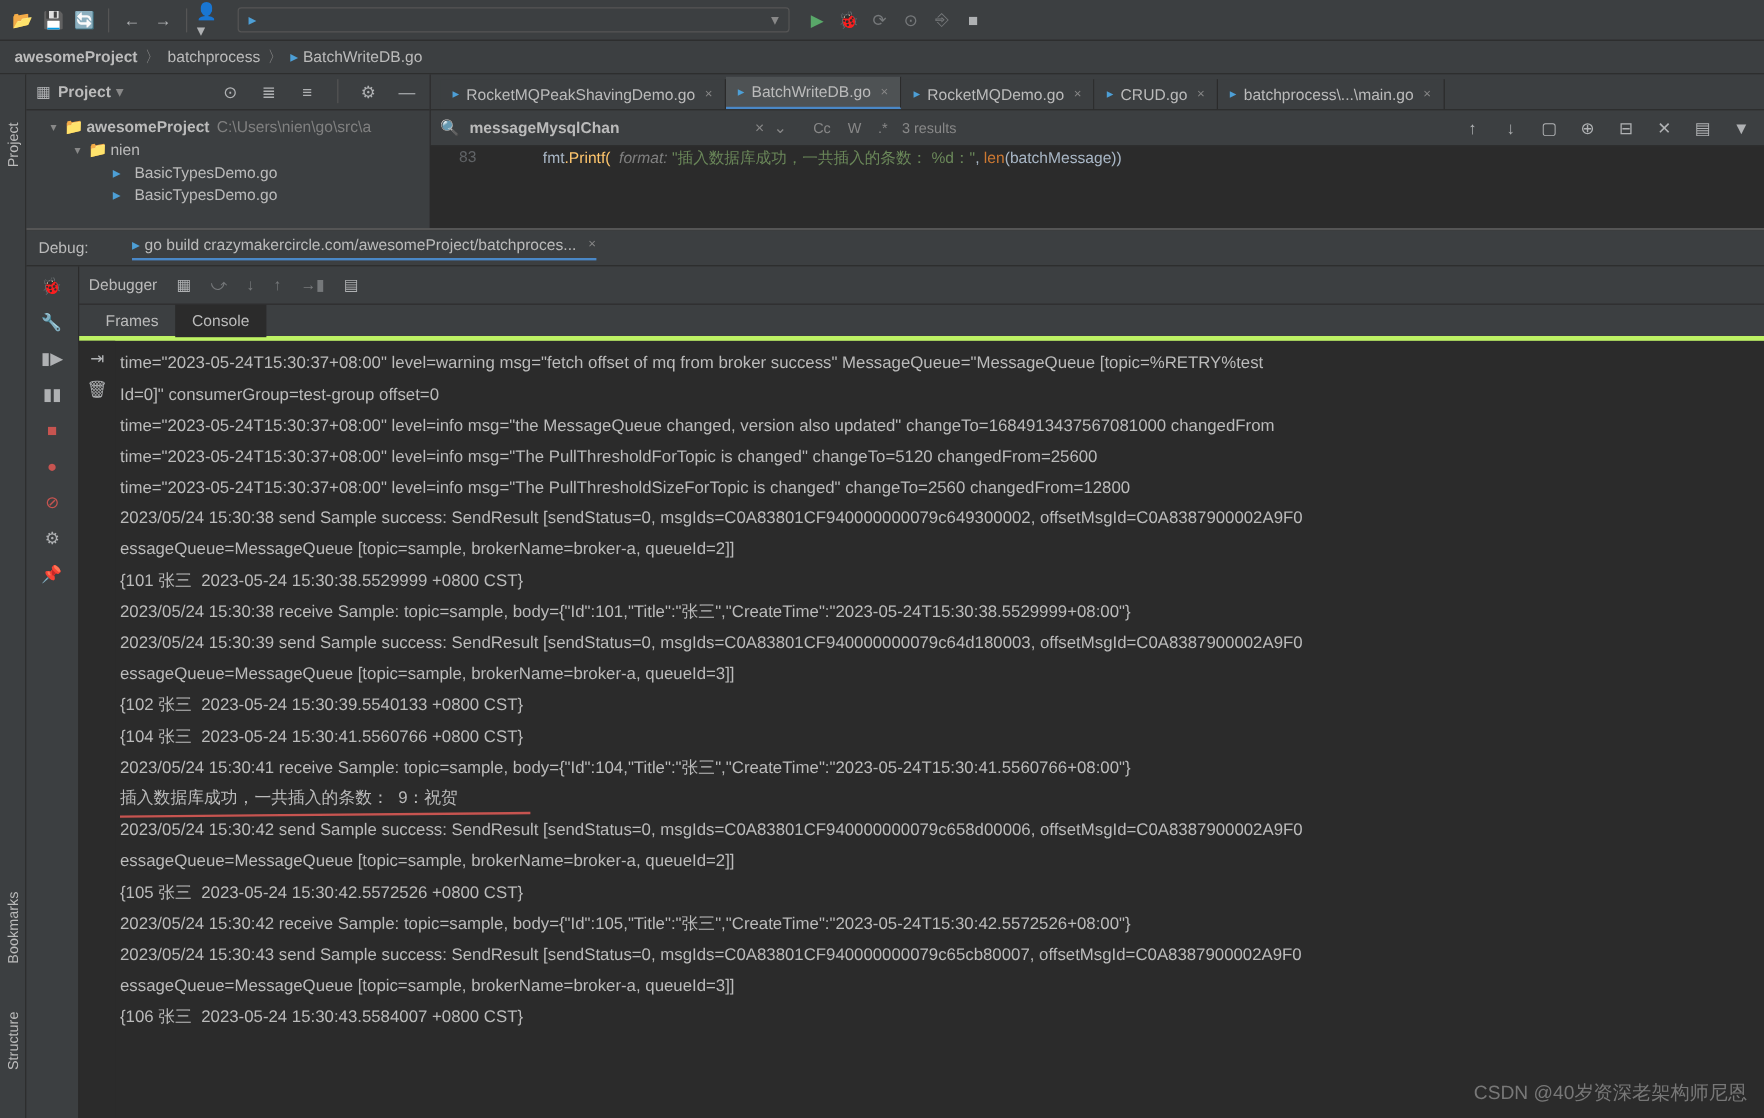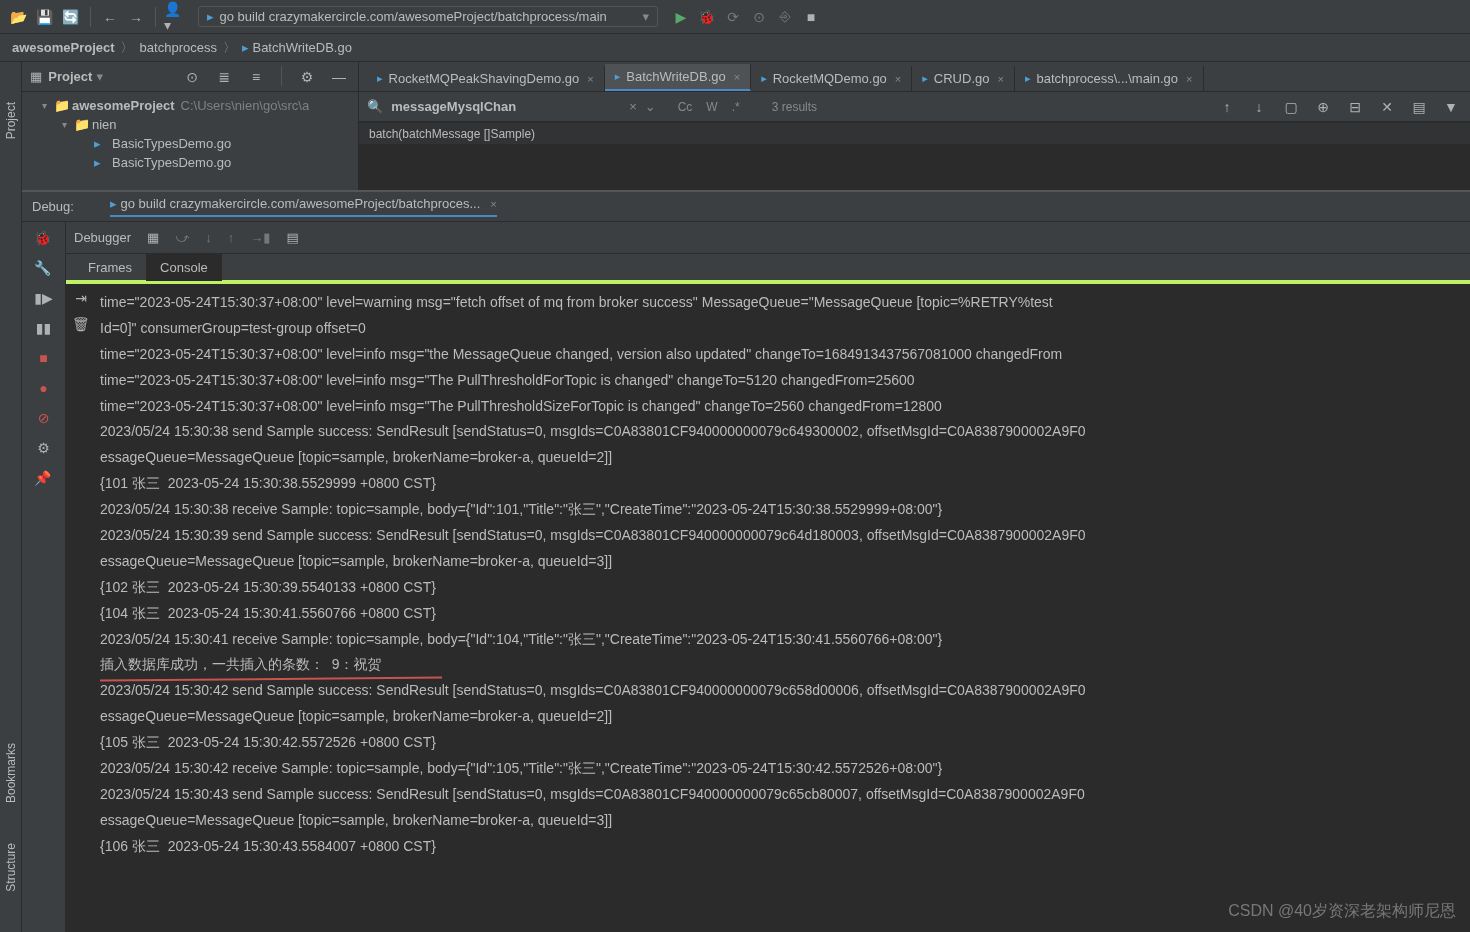--- a/index.html
+++ b/index.html
@@ -56,21 +56,21 @@
 .ed-tab-icon { color:#4d9fd6; margin-right:6px; font-size:11px; }
 .ed-tab-close { margin-left:8px; color:#888; font-size:11px; }
 
 
 .find-bar { height:30px; display:flex; align-items:center; background:#3c3f41; border-bottom:1px solid #2b2b2b; padding:0 8px; gap:8px; }
 .find-icon { color:#888; }
 .find-input { background:transparent; border:none; color:#bbbbbb; font-size:13px; width:230px; outline:none;font-weight:bold; }
 .find-close { color:#888; cursor:pointer; }
 .find-opts { display:flex; gap:6px; margin-left:10px; }
 .find-opt { color:#888; padding:2px 4px; cursor:pointer; font-size:12px; }
-.find-results { color:#888; margin-left:20px; font-size:12px; }
+.find-results { color:#888; font-size:12px; }
 .find-nav { margin-left:auto; display:flex; gap:10px; }
 
 
 .code-area { flex:1; background:#2b2b2b; font-family:"Consolas","Monaco",monospace; font-size:13px; overflow:hidden; position:relative; }
 .code-line { display:flex; padding:1px 0; }
 .gutter { width:50px; text-align:right; padding-right:12px; color:#606366; user-select:none; }
 .code-text { color:#a9b7c6; white-space:pre; }
 .kw-fmt { color:#a9b7c6; }
 .kw-func { color:#ffc66d; }
 .kw-str { color:#6a8759; }
@@ -111,21 +111,20 @@
   <div class="tool-icon">📂</div>
   <div class="tool-icon">💾</div>
   <div class="tool-icon">🔄</div>
   <div class="tool-sep"></div>
   <div class="tool-icon">←</div>
   <div class="tool-icon">→</div>
   <div class="tool-sep"></div>
   <div class="tool-icon">👤▾</div>
   <div class="run-config">
     <span class="run-config-icon">▸</span>
-    <span class="run-config-text">go build crazymakercircle.com/awesomeProject/batchprocess/main</span>
     <span class="run-config-dd">▾</span>
   </div>
   <div class="tool-icon play-icon">▶</div>
   <div class="tool-icon bug-icon">🐞</div>
   <div class="tool-icon" style="opacity:.5">⟳</div>
   <div class="tool-icon" style="opacity:.5">⊙</div>
   <div class="tool-icon" style="opacity:.5">⎆</div>
   <div class="tool-icon">■</div>
 </div>
 
@@ -232,21 +231,26 @@
             <span class="tool-icon">↑</span>
             <span class="tool-icon">↓</span>
             <span class="tool-icon">▢</span>
             <span class="tool-icon">⊕</span>
             <span class="tool-icon">⊟</span>
             <span class="tool-icon">✕</span>
             <span class="tool-icon">▤</span>
             <span class="tool-icon">▼</span>
           </div>
         </div>
-        <div class="breadcrumb-code">batch(batchMessage []Sample)</div>
+        <div class="code-area">
+          <div class="code-line">
+            <span class="gutter">83</span>
+            <span class="code-text">            <span class="kw-fmt">fmt</span><span class="kw-func">.Printf(</span><span class="kw-param">  format: </span><span class="kw-str">"插入数据库成功，一共插入的条数： %d："</span><span>, </span><span class="kw-num">len</span><span>(batchMessage))</span></span>
+          </div>
+        </div>
       </div>
     </div>
 
     <div class="debug-panel">
       <div class="debug-header">
         <span class="debug-label">Debug:</span>
         <div class="debug-config">
           <span class="crumb-icon">▸</span>
           <span>go build crazymakercircle.com/awesomeProject/batchproces...</span>
           <span class="ed-tab-close" style="margin-left:10px">×</span>

